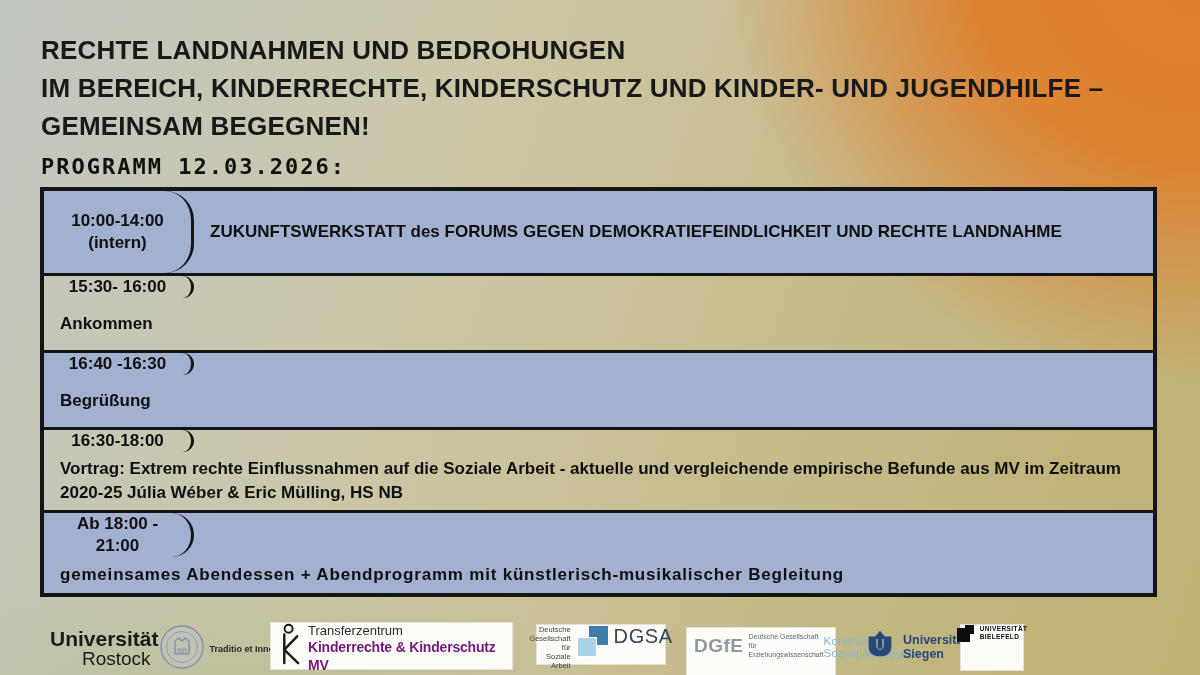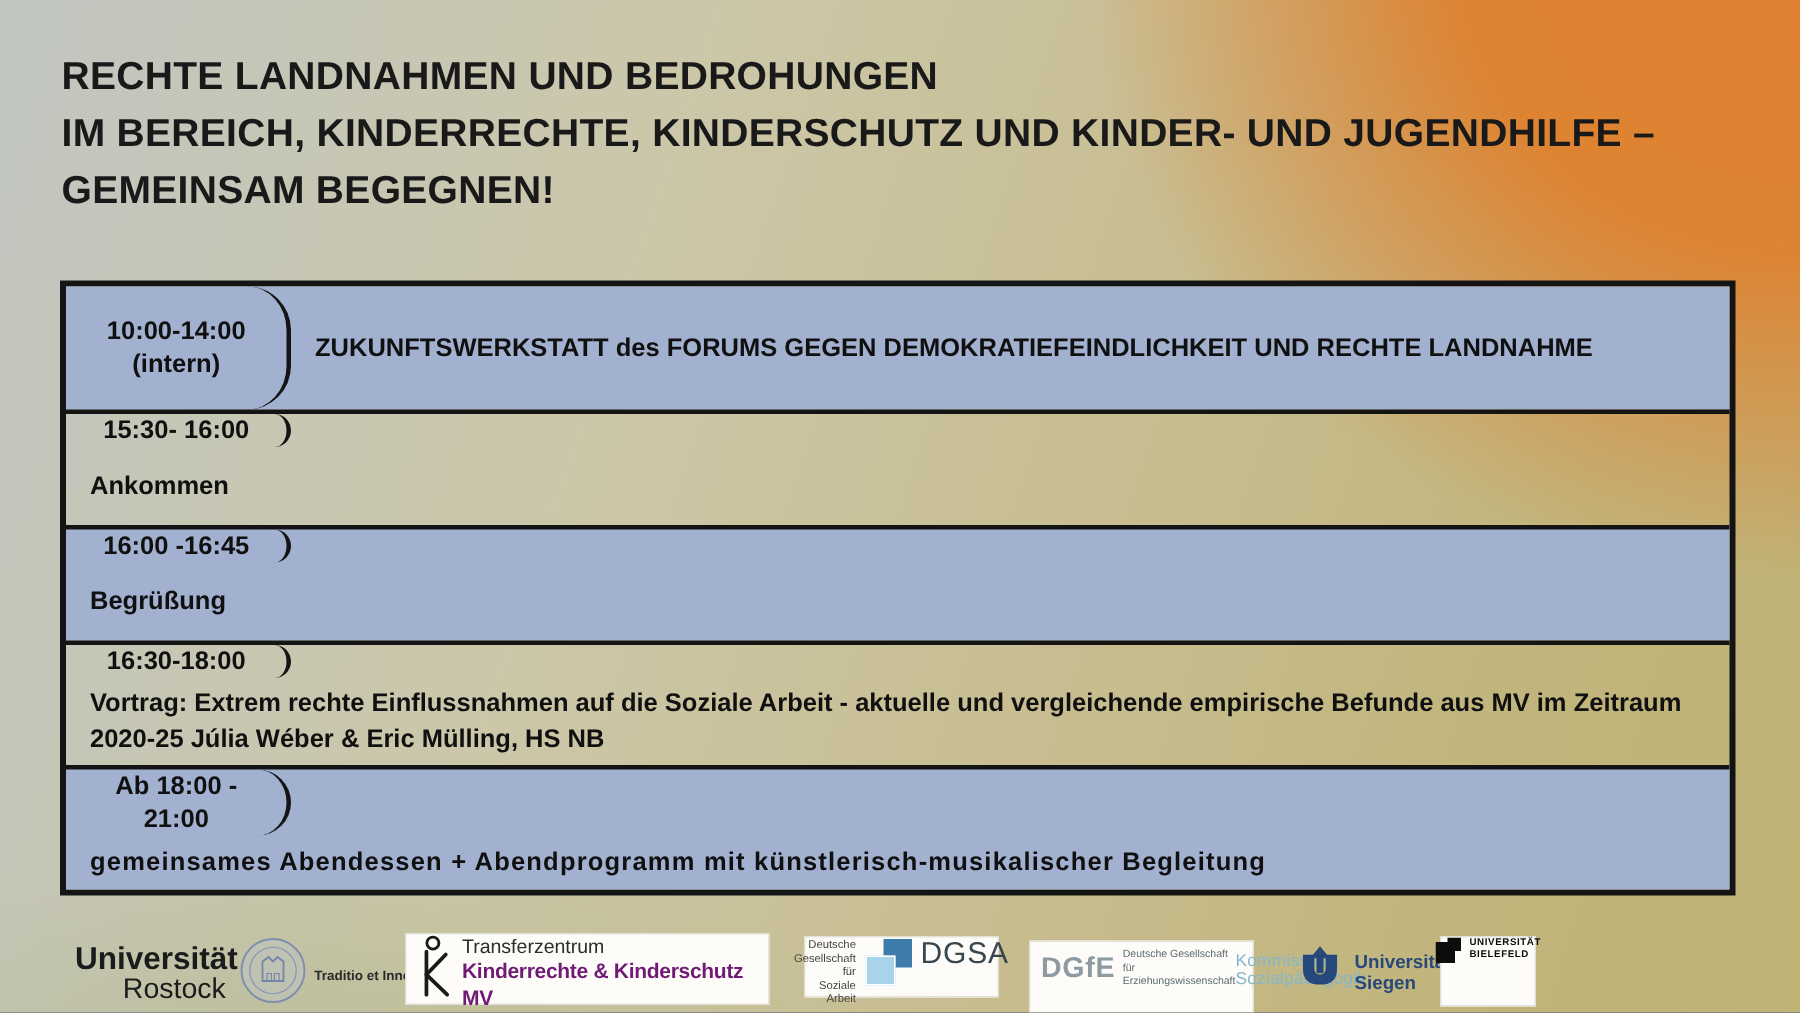--- a/index.html
+++ b/index.html
@@ -62,34 +62,35 @@
 </style>
 </head>
 <body>
 
 <div class="slide">
 
   <div class="header">
     <div class="title-line">RECHTE LANDNAHMEN UND BEDROHUNGEN</div>
     <div class="title-line">IM BEREICH, KINDERRECHTE, KINDERSCHUTZ UND KINDER- UND JUGENDHILFE –</div>
     <div class="title-line">GEMEINSAM BEGEGNEN!</div>
+    <div class="subtitle">PROGRAMM 12.03.2026:</div>
   </div>
 
   <div class="sched">
     <div class="t-row r0 blue">
       <div class="cell time pre">10:00-14:00
 (intern)</div>
       <div class="cell desc">ZUKUNFTSWERKSTATT des FORUMS GEGEN DEMOKRATIEFEINDLICHKEIT UND RECHTE LANDNAHME</div>
     </div>
     <div class="t-row r1">
       <div class="cell time pre">15:30- 16:00</div>
       <div class="cell desc">Ankommen</div>
     </div>
     <div class="t-row r2 blue">
-      <div class="cell time pre">16:00 -16:45</div>
+      <div class="cell time pre">16:40 -16:30</div>
       <div class="cell desc">Begrüßung</div>
     </div>
     <div class="t-row r3">
       <div class="cell time pre">16:30-18:00</div>
       <div class="cell desc">Vortrag: Extrem rechte Einflussnahmen auf die Soziale Arbeit - aktuelle und vergleichende empirische Befunde aus MV im Zeitraum 2020-25 Júlia Wéber &amp; Eric Mülling, HS NB</div>
     </div>
     <div class="t-row r4 blue">
       <div class="cell time pre">Ab 18:00 -
 21:00</div>
       <div class="cell desc spaced">gemeinsames Abendessen + Abendprogramm mit künstlerisch-musikalischer Begleitung</div>

